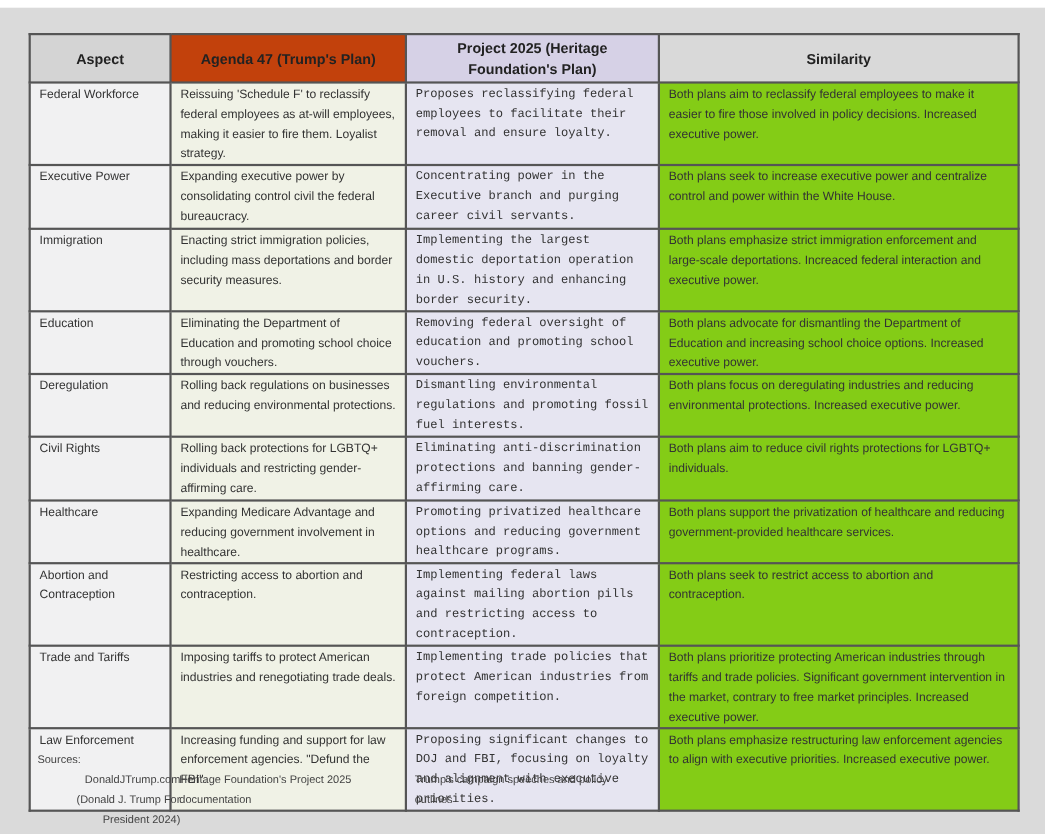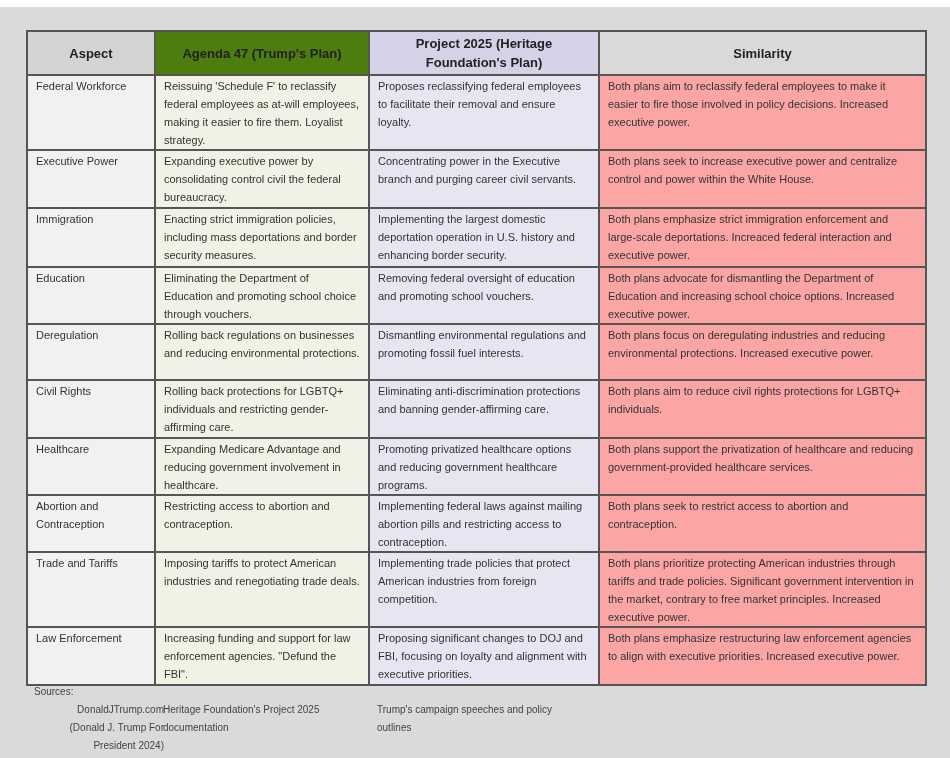--- a/index.html
+++ b/index.html
@@ -25,27 +25,27 @@
     padding: 0 8px;
     text-align: left;
   }
   table.cmp th {
     height: 42px;
     font-size: 13px; font-weight: bold; color: #222;
     text-align: center; vertical-align: middle;
     line-height: 19px;
   }
   th.c-aspect { background: #d4d4d4; }
-  th.c-agenda { background: #4d7c0f; }
+  th.c-agenda { background: #c2410c; }
   th.c-project { background: #d6d1e6; }
   th.c-sim { background: #d9d9d9; }
   td.c-aspect { background: #f1f1f2; }
   td.c-agenda { background: #f0f2e6; }
-  td.c-project { background: #e6e5f1; }
-  td.c-sim { background: #fca5a5; }
+  td.c-project { background: #e6e5f1; font-family: Liberation Mono, monospace; }
+  td.c-sim { background: #84cc16; }
   table.cmp td { padding-top: 1px; }
   .sources { position: absolute; font-size: 10px; color: #444; line-height: 18px; }
 </style>
 </head>
 <body>
 
 <div class="top-strip"></div>
 
 <table class="cmp">
   <colgroup>

